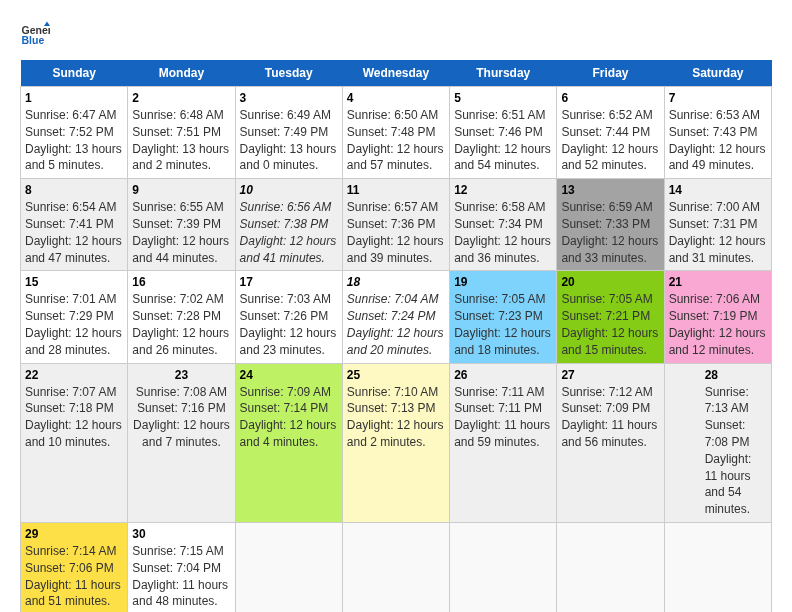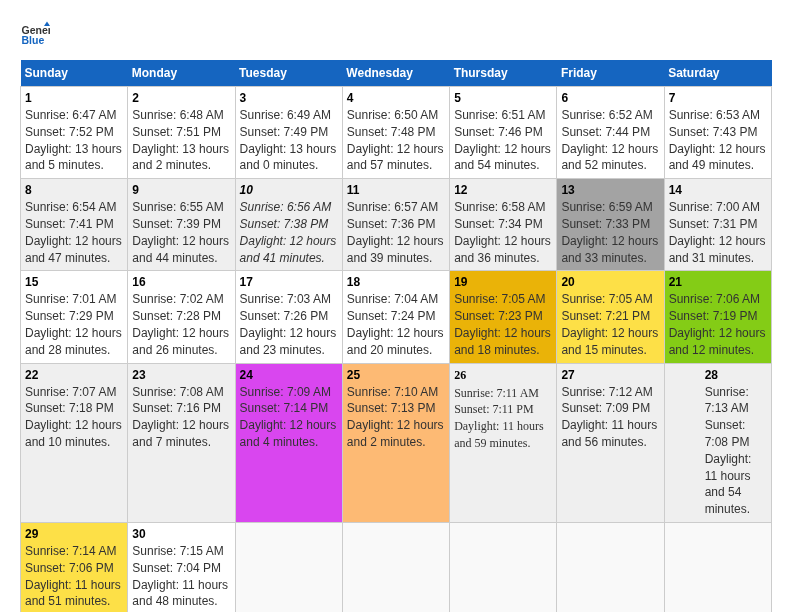--- a/index.html
+++ b/index.html
@@ -39,21 +39,21 @@
     }
     .calendar {
       width: 100%;
       border-collapse: collapse;
       font-size: 10.5px;
     }
     .calendar th {
       background-color: #1565C0;
       color: #fff;
       padding: 6px 4px;
-      text-align: left;
+      text-align: center;
       font-size: 12px;
       font-weight: bold;
     }
     .calendar td {
       border: 1px solid #ccc;
       vertical-align: top;
       padding: 4px;
       width: 107px;
       min-height: 80px;
       background: #fff;
@@ -243,87 +243,87 @@
         </div>
       </td>
         <td style="background: rgb(255, 255, 255);">
         <span class="day-number">17</span>
         <div class="day-info">
           Sunrise: 7:03 AM<br>
           Sunset: 7:26 PM<br>
           Daylight: 12 hours and 23 minutes.
         </div>
       </td>
-        <td style="background: rgb(255, 255, 255);">
+        <td style="background: rgb(255, 255, 255); font-style: italic;">
         <span class="day-number">18</span>
         <div class="day-info">
           Sunrise: 7:04 AM<br>
           Sunset: 7:24 PM<br>
           Daylight: 12 hours and 20 minutes.
         </div>
       </td>
-        <td style="background: #eab308;">
+        <td style="background: #7dd3fc;">
         <span class="day-number">19</span>
         <div class="day-info">
           Sunrise: 7:05 AM<br>
           Sunset: 7:23 PM<br>
           Daylight: 12 hours and 18 minutes.
         </div>
       </td>
-        <td style="background: #fde047;">
+        <td style="background: #84cc16;">
         <span class="day-number">20</span>
         <div class="day-info">
           Sunrise: 7:05 AM<br>
           Sunset: 7:21 PM<br>
           Daylight: 12 hours and 15 minutes.
         </div>
       </td>
-        <td style="background: #84cc16;">
+        <td style="background: #f9a8d4;">
         <span class="day-number">21</span>
         <div class="day-info">
           Sunrise: 7:06 AM<br>
           Sunset: 7:19 PM<br>
           Daylight: 12 hours and 12 minutes.
         </div>
       </td>
       </tr>
       <tr class="week-row">
         <td style="background: rgb(239, 239, 239);">
         <span class="day-number">22</span>
         <div class="day-info">
           Sunrise: 7:07 AM<br>
           Sunset: 7:18 PM<br>
           Daylight: 12 hours and 10 minutes.
         </div>
       </td>
-        <td style="background: rgb(239, 239, 239);">
+        <td style="background: rgb(239, 239, 239); text-align: center;">
         <span class="day-number">23</span>
         <div class="day-info">
           Sunrise: 7:08 AM<br>
           Sunset: 7:16 PM<br>
           Daylight: 12 hours and 7 minutes.
         </div>
       </td>
-        <td style="background: #d946ef;">
+        <td style="background: #bef264;">
         <span class="day-number">24</span>
         <div class="day-info">
           Sunrise: 7:09 AM<br>
           Sunset: 7:14 PM<br>
           Daylight: 12 hours and 4 minutes.
         </div>
       </td>
-        <td style="background: #fdba74;">
+        <td style="background: #fef9c3;">
         <span class="day-number">25</span>
         <div class="day-info">
           Sunrise: 7:10 AM<br>
           Sunset: 7:13 PM<br>
           Daylight: 12 hours and 2 minutes.
         </div>
       </td>
-        <td style="background: rgb(239, 239, 239); font-family: Liberation Serif, serif;">
+        <td style="background: rgb(239, 239, 239);">
         <span class="day-number">26</span>
         <div class="day-info">
           Sunrise: 7:11 AM<br>
           Sunset: 7:11 PM<br>
           Daylight: 11 hours and 59 minutes.
         </div>
       </td>
         <td style="background: rgb(239, 239, 239);">
         <span class="day-number">27</span>
         <div class="day-info">

